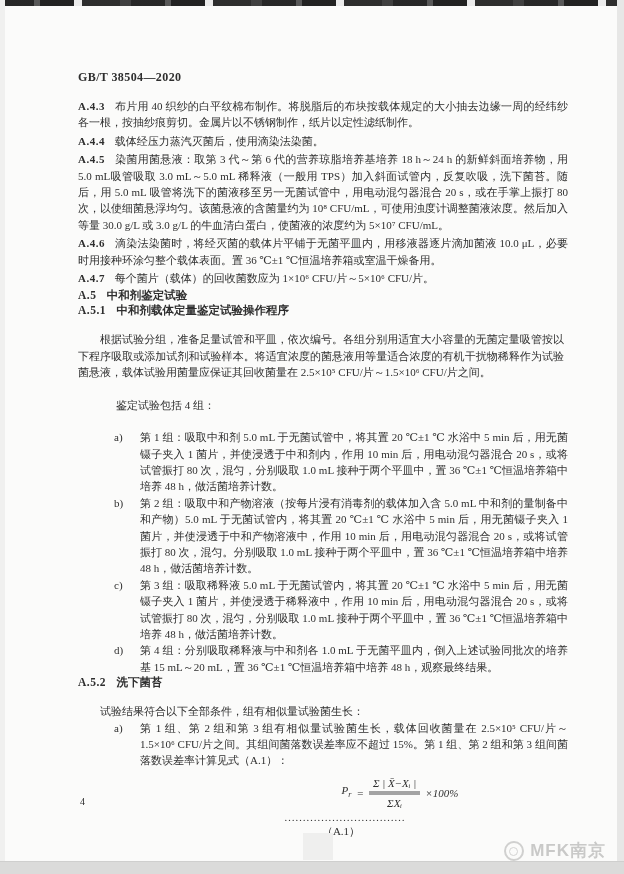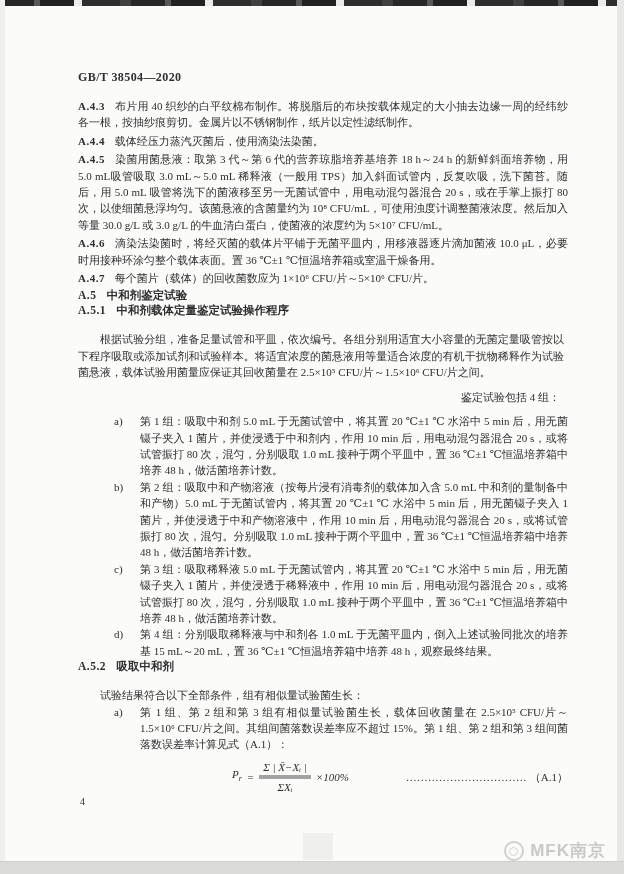--- a/index.html
+++ b/index.html
@@ -28,27 +28,27 @@
 
   p.clause { margin:0 0 2px 0; font-size:11px; line-height:16.4px; text-align:justify; }
   .cnum { font-weight:bold; margin-right:.9em; letter-spacing:.5px; white-space:nowrap; }
 
   h3.sec { font-size:11.5px; font-weight:bold; margin:0; }
   .sec-a5   { margin-top:21px; }
   .sec-a51  { margin-top:21px; }
   .sec-a52  { margin-top:15px; }
 
   p.body-par { margin:13px 4px 0 0; font-size:11px; line-height:16.4px; text-align:justify; text-indent:2em; }
-  p.lead-par { margin:8px; font-size:11px; line-height:16.4px; text-indent:2em;text-align:right; }
+  p.lead-par { margin:16px; font-size:11px; line-height:16.4px; text-indent:2em; }
 
   .li { display:flex; margin:0 0 0 36px; font-size:11px; line-height:16.4px; }
   .li .marker { flex:0 0 26px; }
   .li .li-text { flex:1; text-align:justify; }
 
-  .formula-row { display:flex; align-items:center; margin:7px 0 0 36px; font-size:11px; line-height:14px; }
+  .formula-row { display:flex; align-items:center; margin:7px 0 0 36px; font-size:11px; line-height:14px;flex-direction:column; }
   .formula { display:flex; align-items:center; gap:5px; margin-left:118px; font-style:italic; }
   .formula sub { font-size:8px; }
   .frac { display:inline-flex; flex-direction:column; text-align:center; }
   .frac .fnum { border-bottom:4px solid #a3a3a3; padding:0 4px 1px 4px; }
   .frac .fden { padding-top:1px; }
   .leader { flex:1; overflow:hidden; white-space:nowrap; text-align:right; margin:0 3px 0 10px; }
   .eqno { white-space:nowrap; }
 
   .page-number { position:absolute; left:80px; top:796px; font-size:10px; }
 
@@ -103,21 +103,21 @@
   </div>
   <div class="li">
     <span class="marker">c)</span>
     <span class="li-text">第 3 组：吸取稀释液 5.0 mL 于无菌试管内，将其置 20 ℃±1 ℃ 水浴中 5 min 后，用无菌镊子夹入 1 菌片，并使浸透于稀释液中，作用 10 min 后，用电动混匀器混合 20 s，或将试管振打 80 次，混匀，分别吸取 1.0 mL 接种于两个平皿中，置 36 ℃±1 ℃恒温培养箱中培养 48 h，做活菌培养计数。</span>
   </div>
   <div class="li">
     <span class="marker">d)</span>
     <span class="li-text">第 4 组：分别吸取稀释液与中和剂各 1.0 mL 于无菌平皿内，倒入上述试验同批次的培养基 15 mL～20 mL，置 36 ℃±1 ℃恒温培养箱中培养 48 h，观察最终结果。</span>
   </div>
 
-  <h3 class="sec sec-a52"><span class="cnum">A.5.2</span><span>吸取中和剂</span></h3>
+  <h3 class="sec sec-a52"><span class="cnum">A.5.2</span><span>洗下菌苔</span></h3>
 
   <p class="body-par">试验结果符合以下全部条件，组有相似量试验菌生长：</p>
 
   <div class="li">
     <span class="marker">a)</span>
     <span class="li-text">第 1 组、第 2 组和第 3 组有相似量试验菌生长，载体回收菌量在 2.5×10⁵ CFU/片～1.5×10⁶ CFU/片之间。其组间菌落数误差率应不超过 15%。第 1 组、第 2 组和第 3 组间菌落数误差率计算见式（A.1）：</span>
   </div>
 
   <div class="formula-row">
     <span class="formula">

